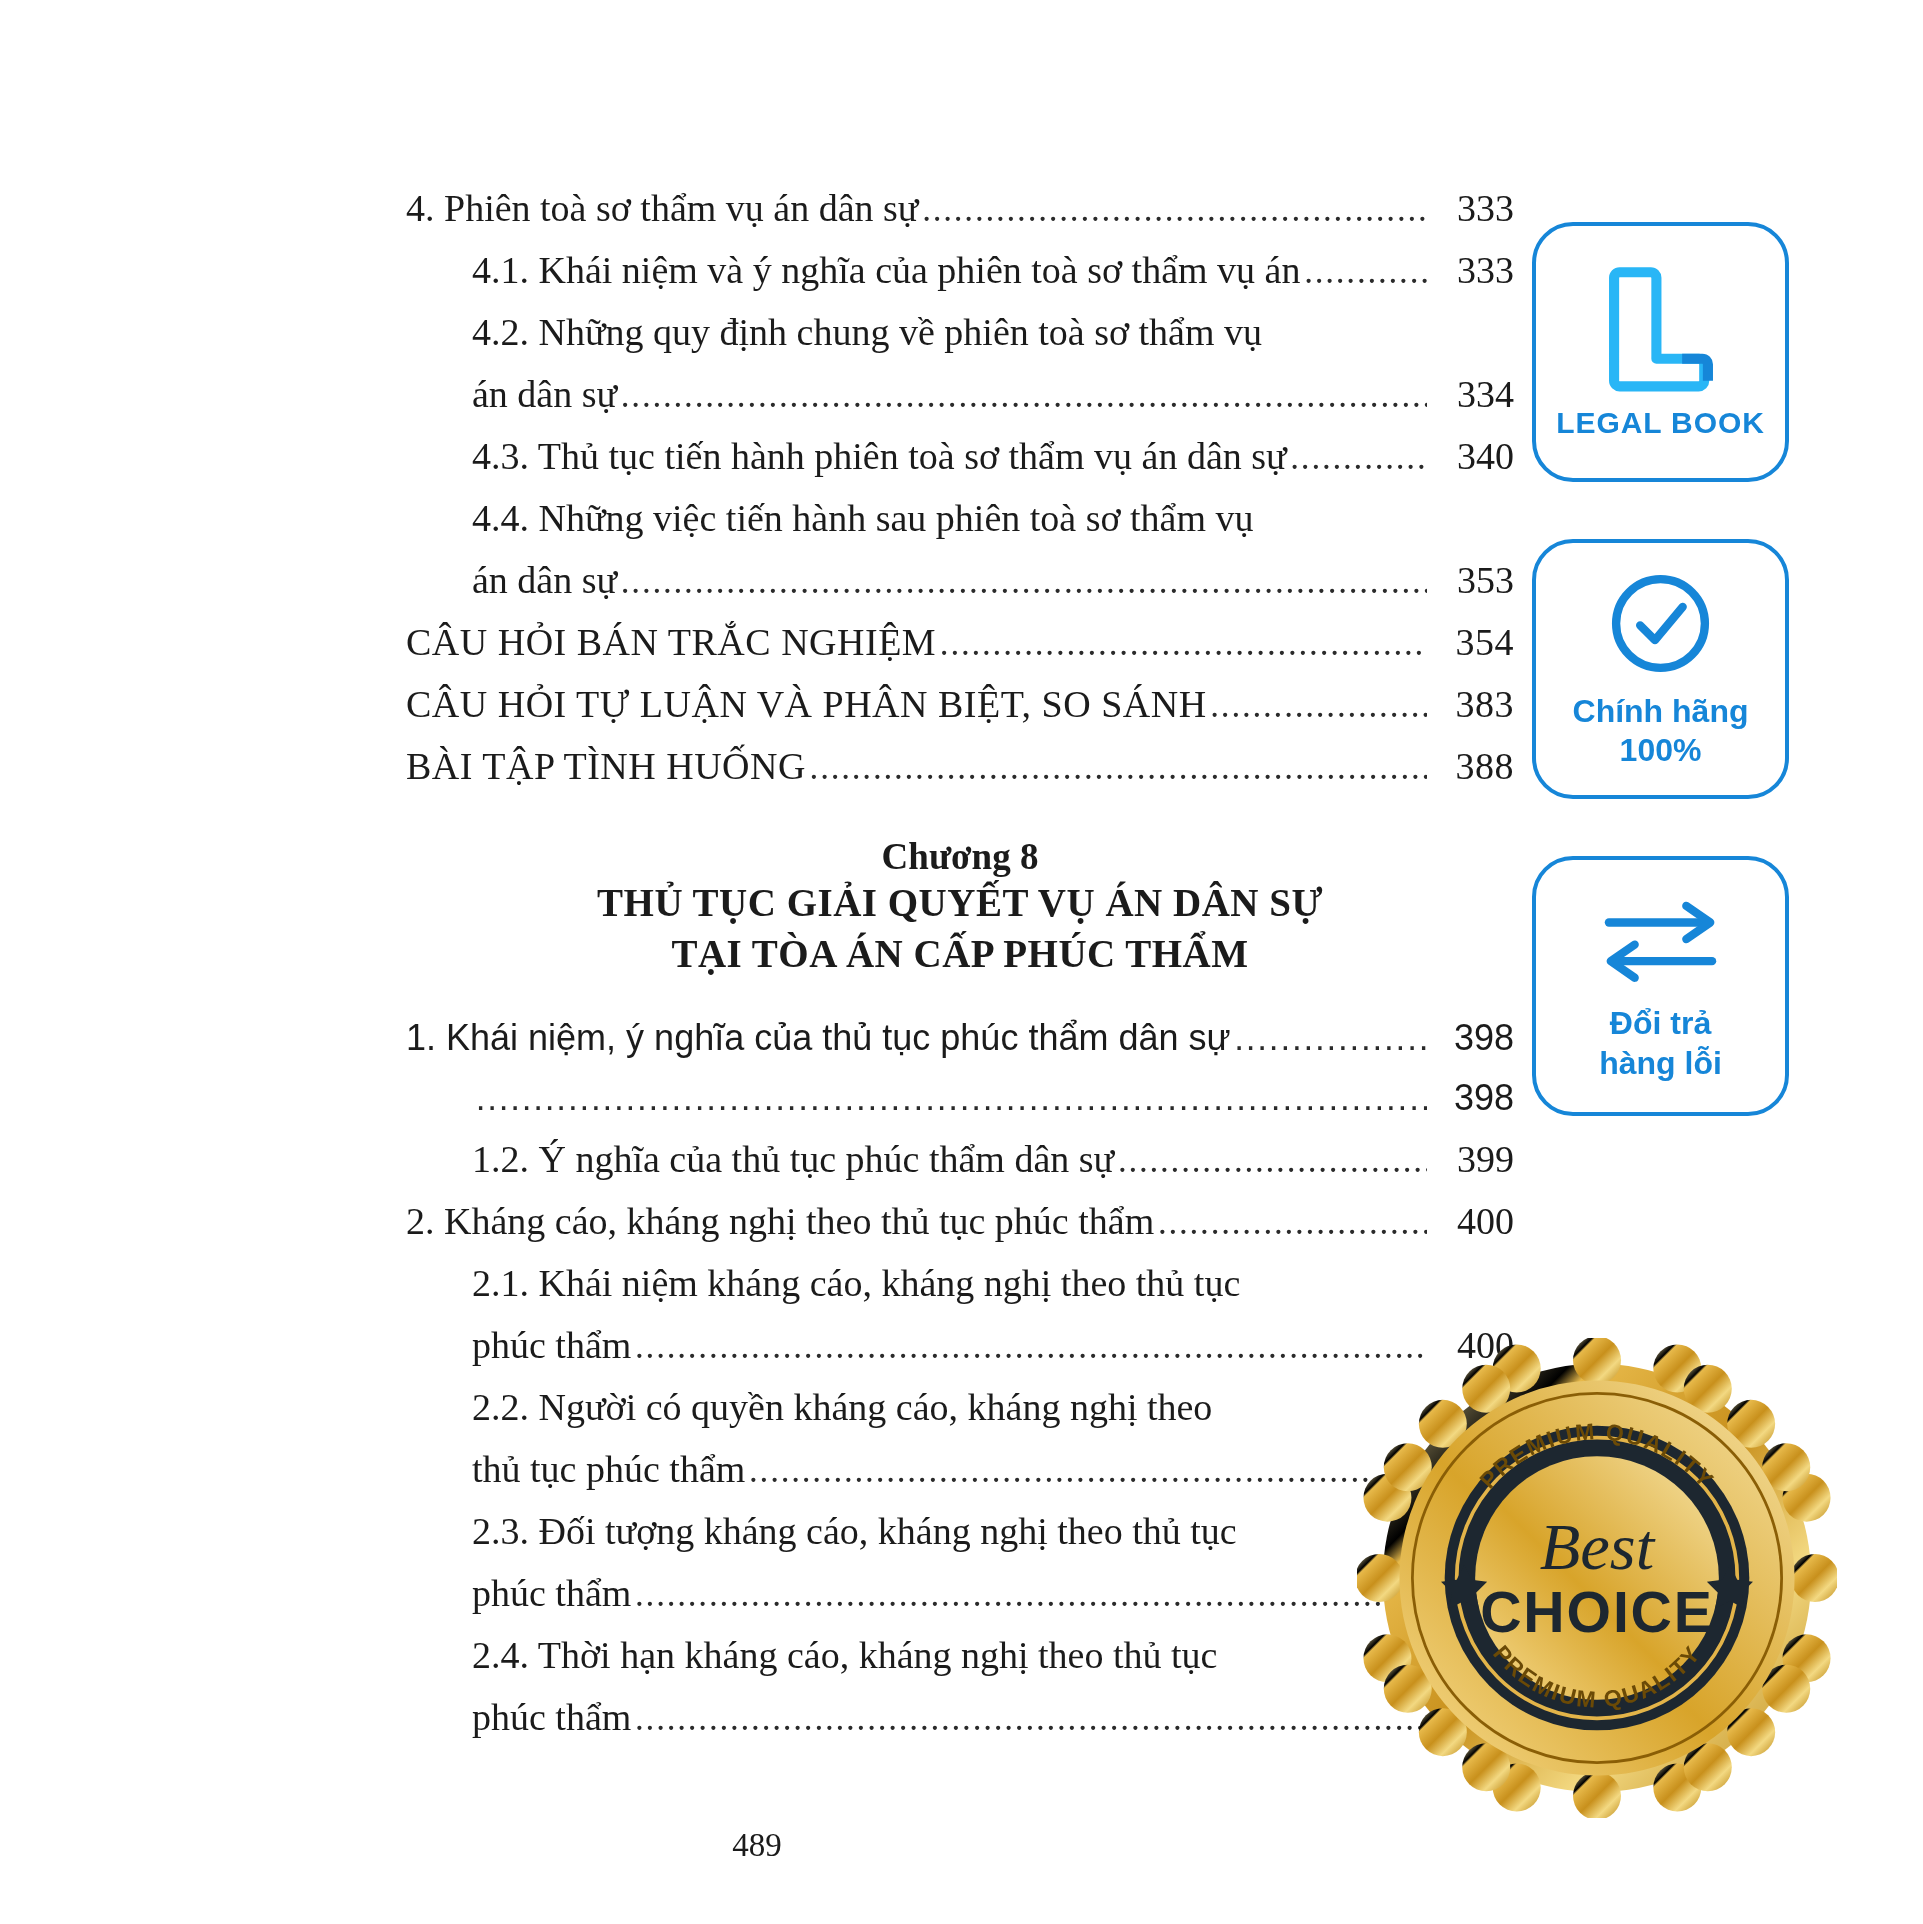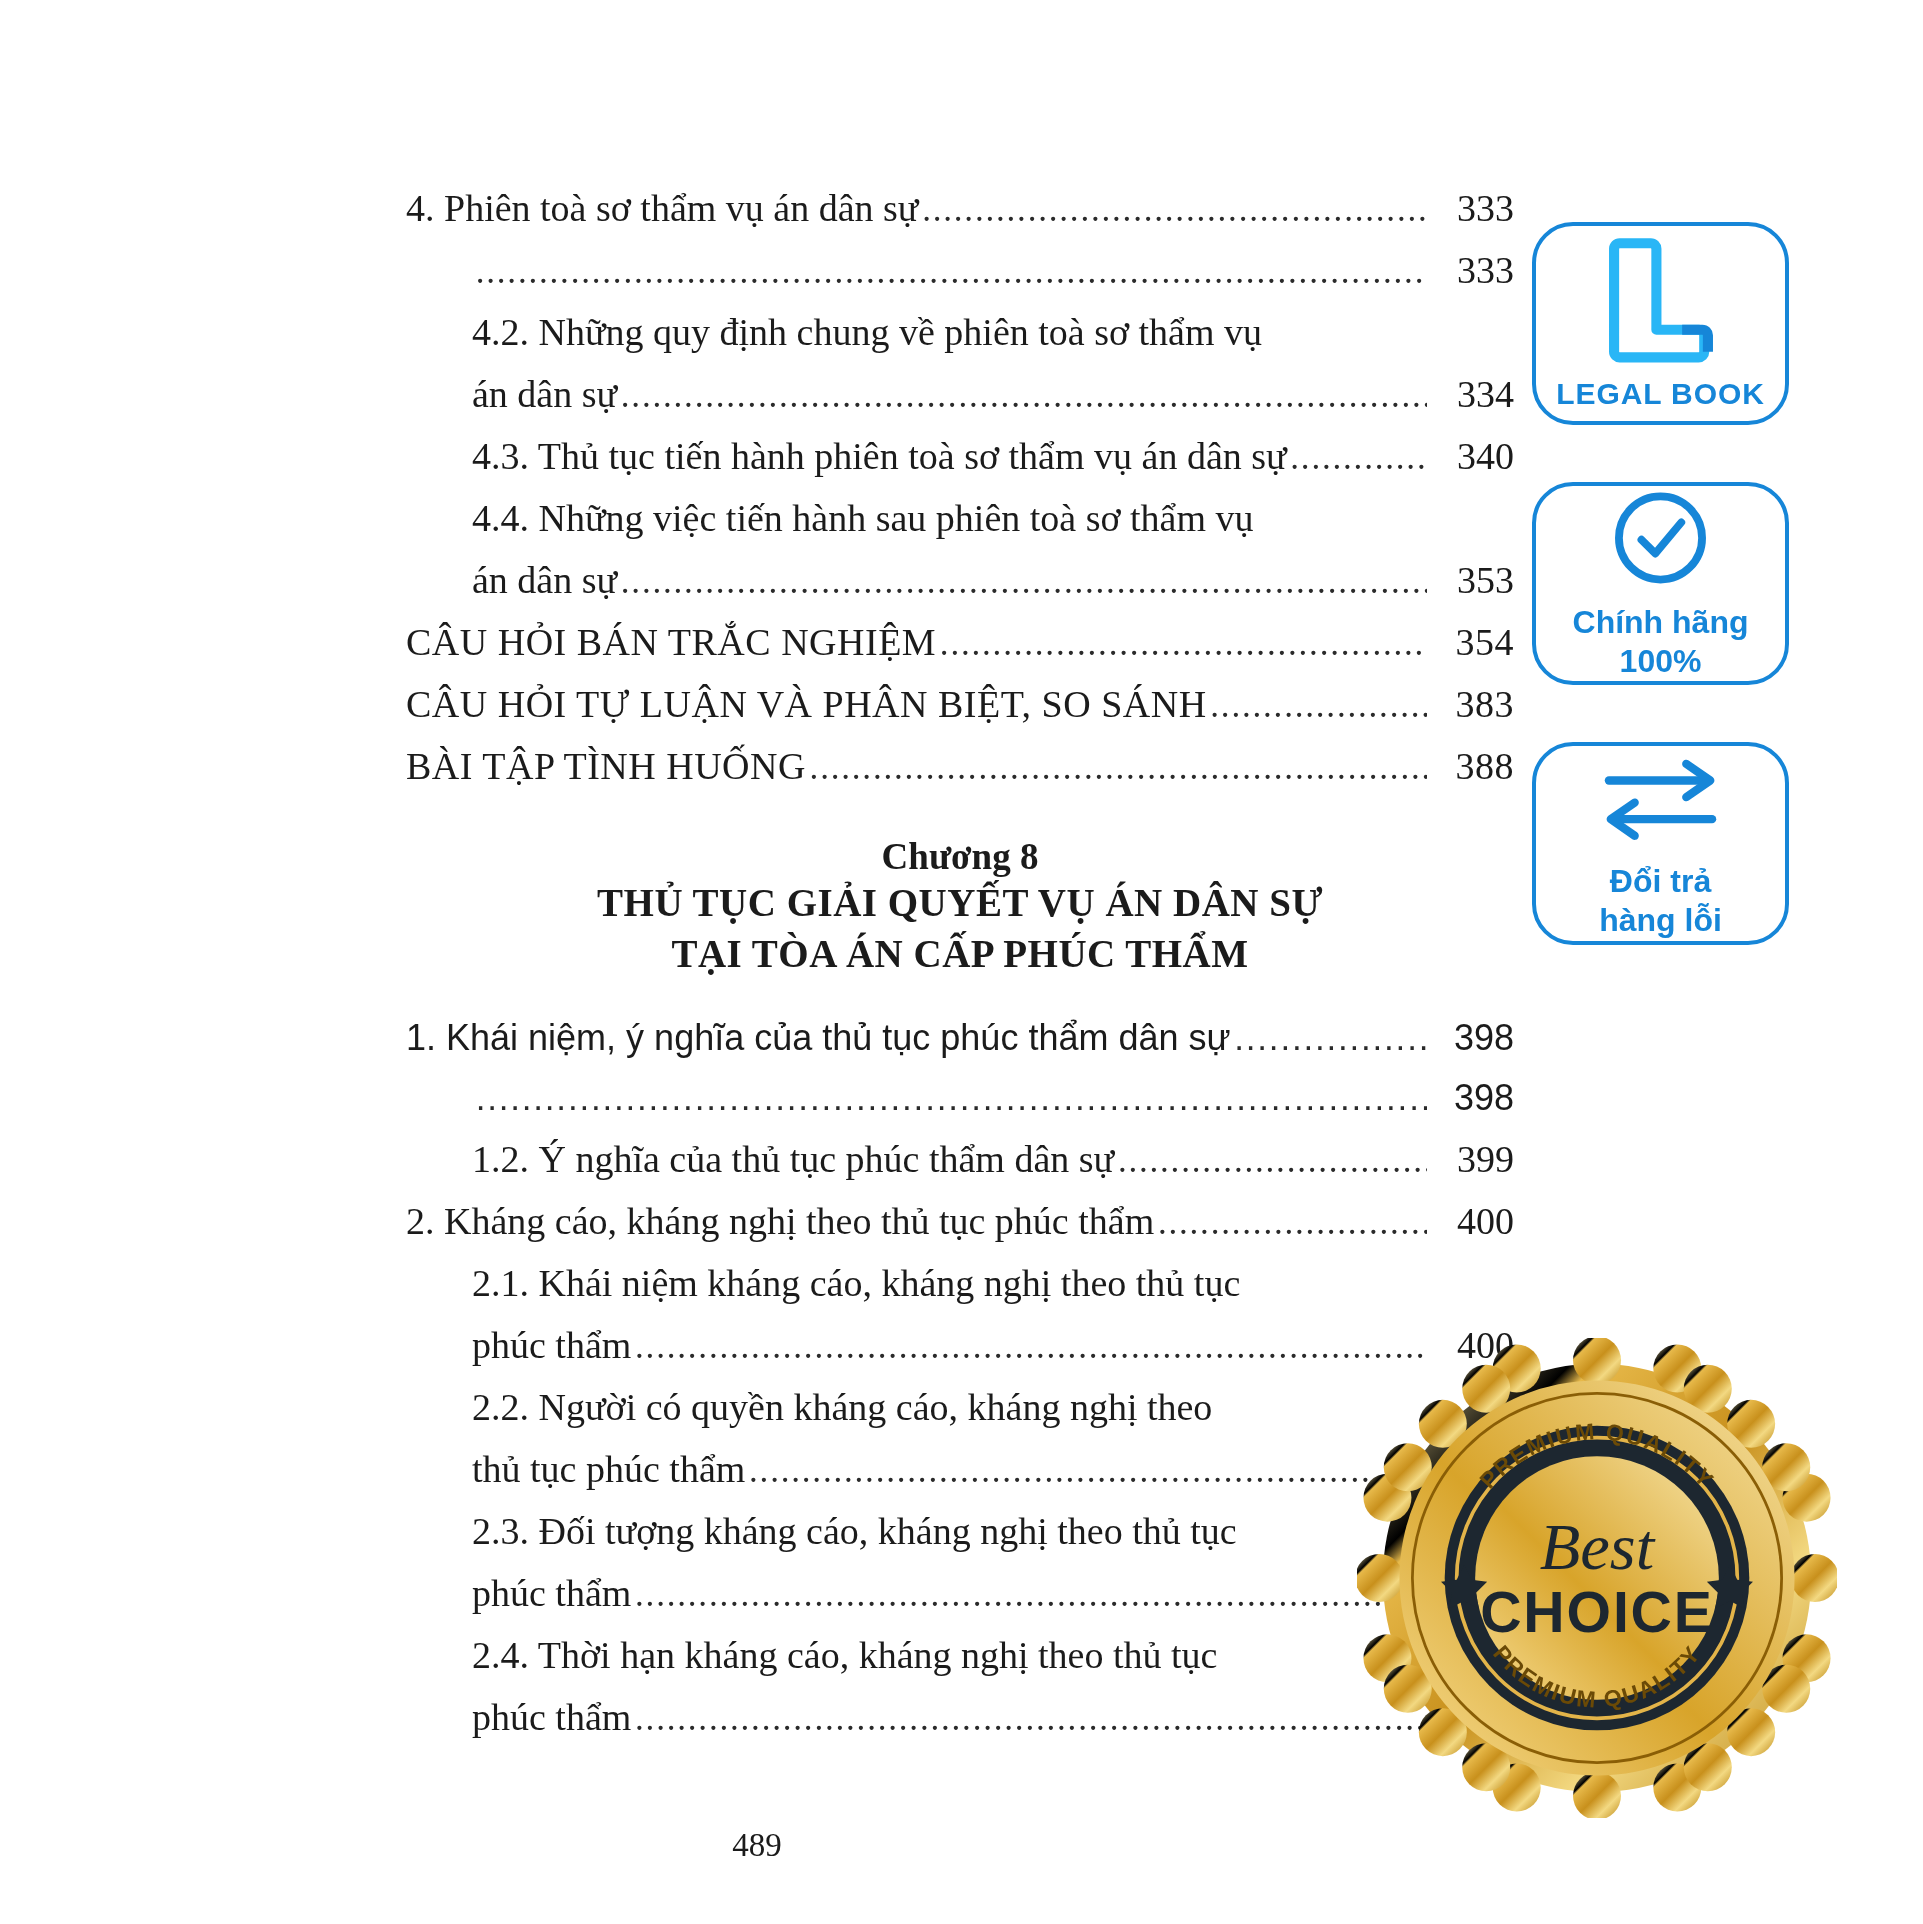--- a/index.html
+++ b/index.html
@@ -107,21 +107,21 @@
 
   
   #rail {
     position: absolute;
     left: 1532px;
     top: 222px;
     width: 277px;
   }
   .badge {
     width: 257px;
-    height: 203px;
+    height: 260px;
     border: 4.6px solid #1686d8;
     border-radius: 41px;
     margin-bottom: 57px;
     display: flex;
     flex-direction: column;
     align-items: center;
     justify-content: center;
     background: #fff;
     box-sizing: border-box;
   }
@@ -164,20 +164,21 @@
 
   <div id="toc">
 
     <div class="toc-line lvl1">
       <span class="txt">4. Phiên toà sơ thẩm vụ án dân sự</span>
       <span class="dots">..........................................................................................................</span>
       <span class="pg">333</span>
     </div>
 
     <div class="toc-line lvl2">
+      <span class="txt">4.1. Khái niệm và ý nghĩa của phiên toà sơ thẩm vụ án</span>
       <span class="dots">..........................................................................................................</span>
       <span class="pg">333</span>
     </div>
 
     <div class="toc-line lvl2">
       <span class="txt">4.2. Những quy định chung về phiên toà sơ thẩm vụ</span>
     </div>
     <div class="toc-line wrap-cont">
       <span class="txt">án dân sự</span>
       <span class="dots">..........................................................................................................</span>

